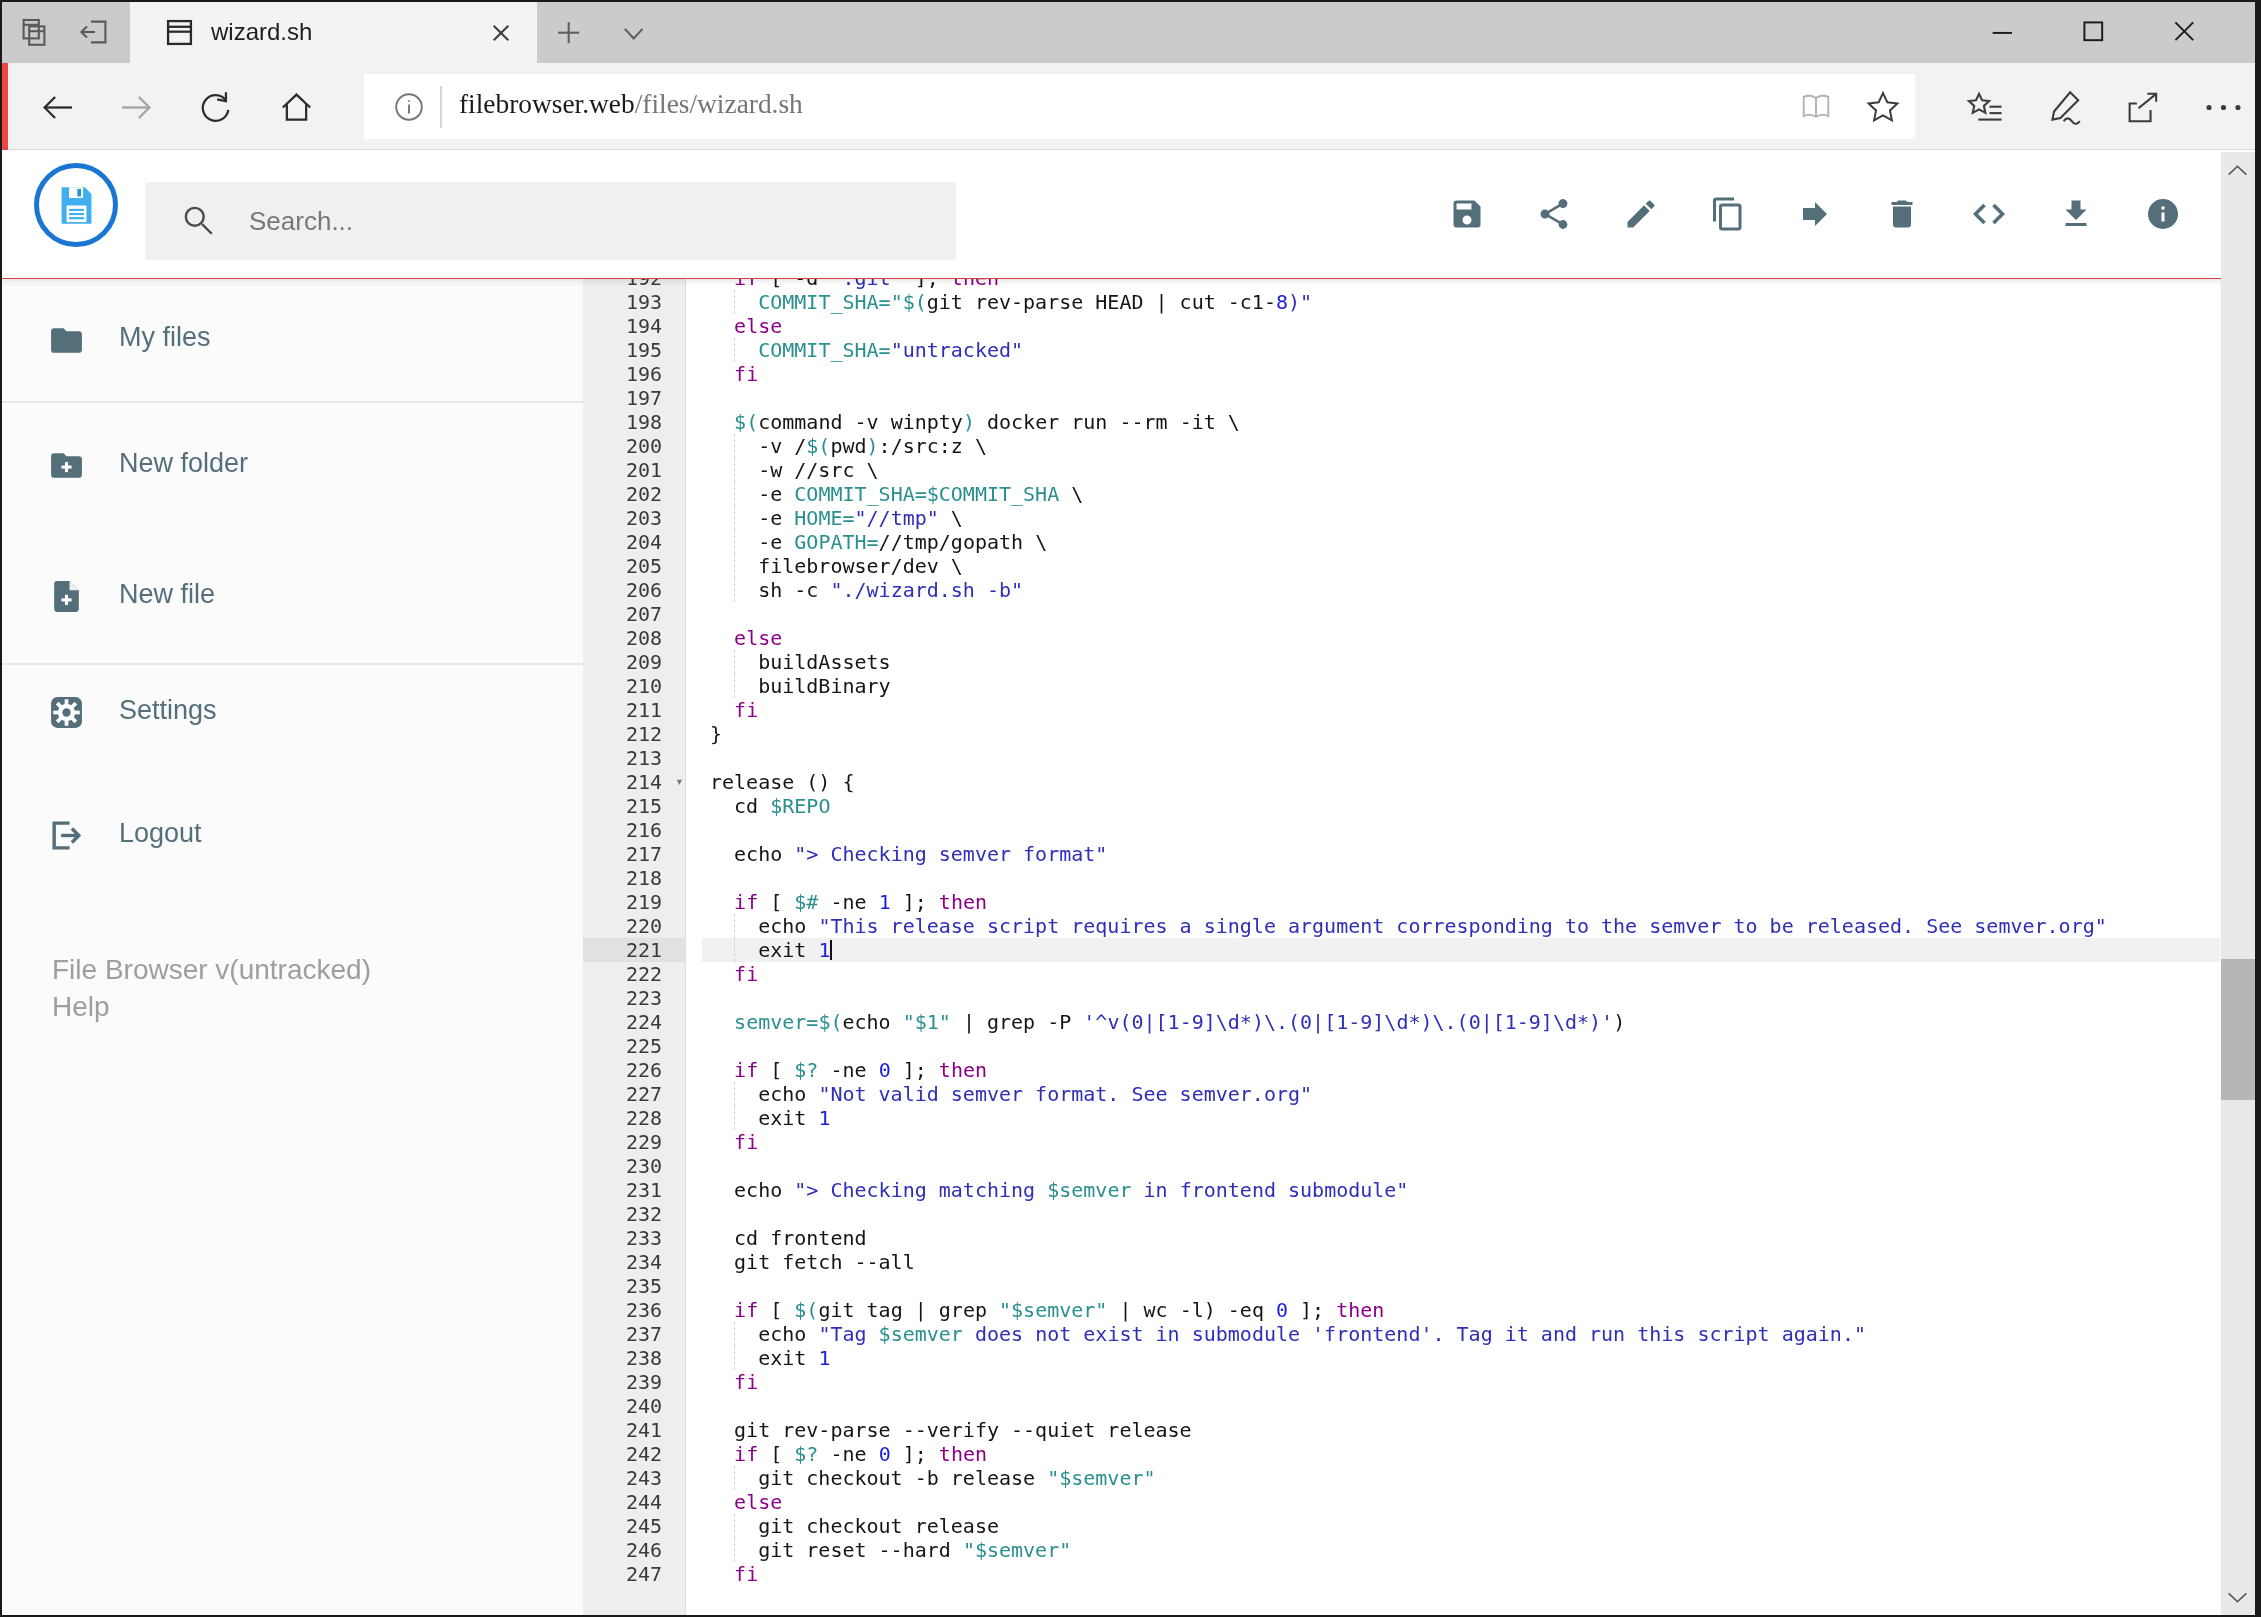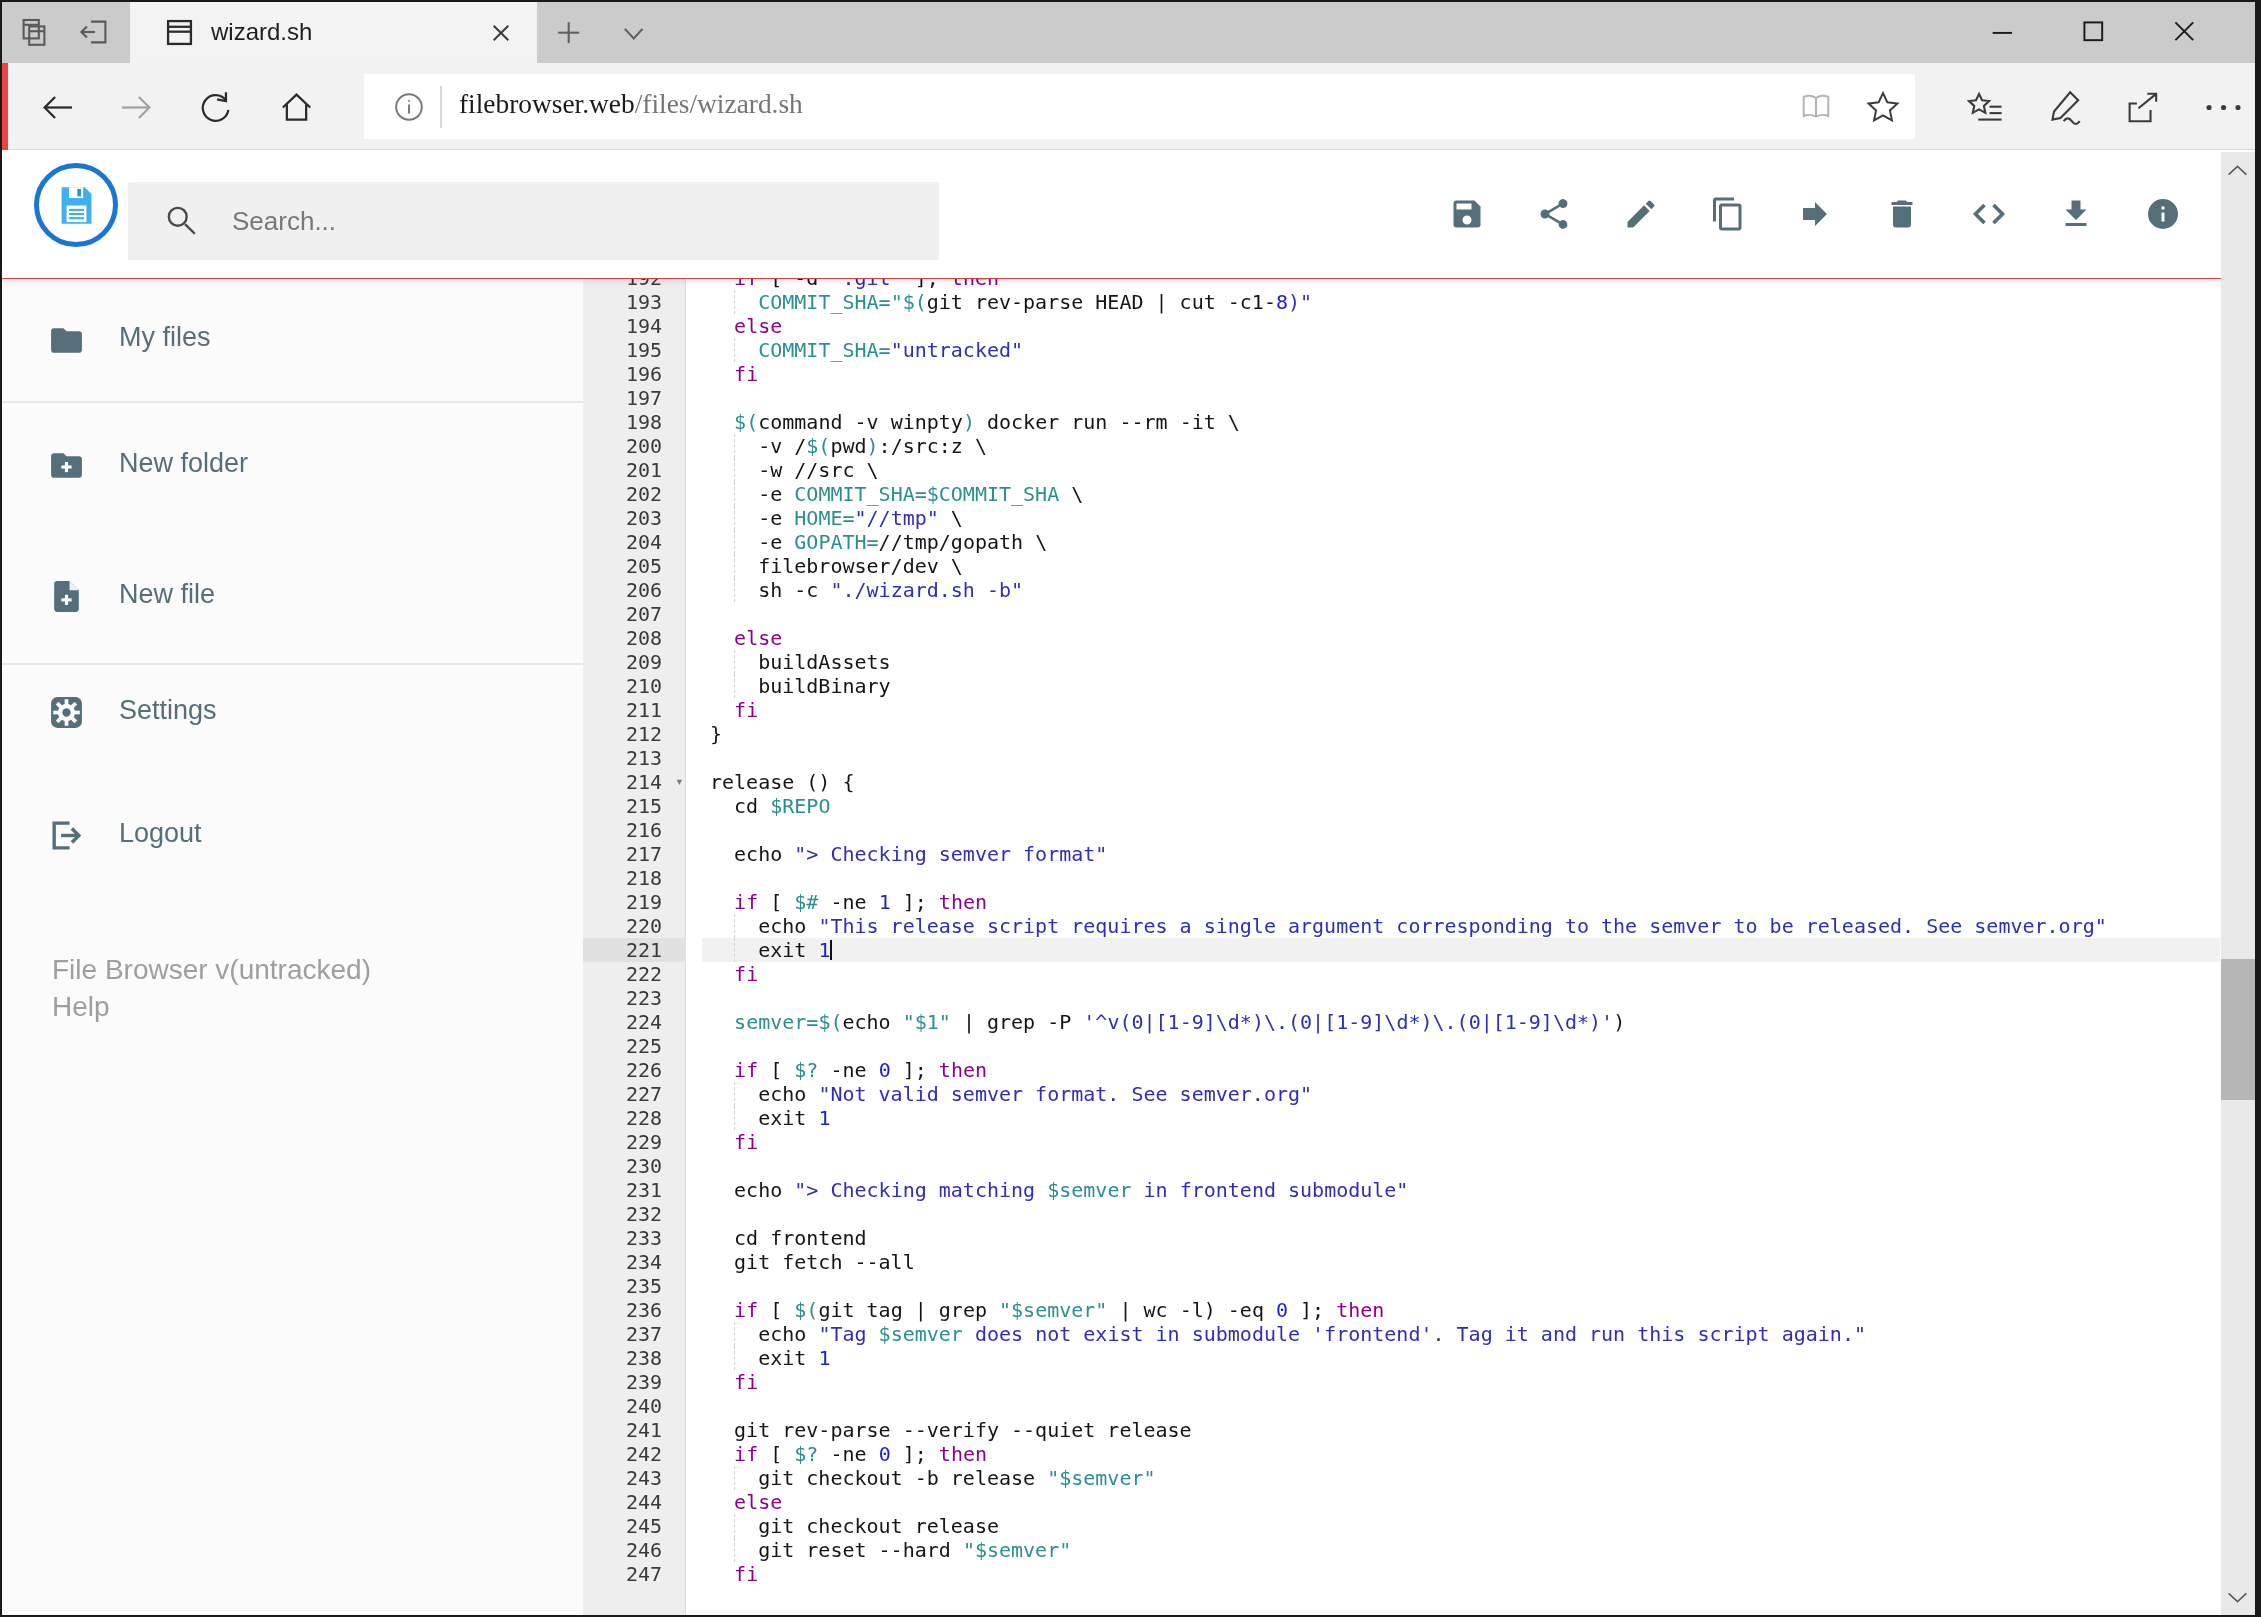--- a/index.html
+++ b/index.html
@@ -33,21 +33,21 @@
   .url-div { position:absolute; left:76px; top:11.3px; width:1.6px; height:42px; background:#d6d6d6; }
   .url-text { position:absolute; left:95px; top:14.5px; font-size:27.4px; }
   .url-host { color:#1a1a1a; } .url-path { color:#757575; }
   .url-right { position:absolute; right:14.5px; top:14.5px; display:flex; gap:31px; align-items:center; }
 
   
   .appbar { position:absolute; left:0; top:150px; width:2261px; height:128px; background:#fff; z-index:9;
             box-shadow:0 2.4px 7.3px rgba(0,0,0,0.14); }
   .logo { position:absolute; left:34px; top:13px; width:84px; height:84px; border-radius:50%;
           border:5.7px solid #1976d2; background:#fff; display:flex; align-items:center; justify-content:center; }
-  .searchbar { position:absolute; left:128px; top:32px; width:811px; height:78px; background:#f0f0f0;
+  .searchbar { position:absolute; left:145px; top:32px; width:811px; height:78px; background:#f0f0f0;
                border-radius:2px; display:flex; align-items:center; }
   .searchbar .mag { margin-left:36px; }
   .search-ph { margin-left:34px; font-size:26px; color:#787878; }
   .actions { position:absolute; right:80px; top:0; height:128px; display:flex; align-items:center; gap:51px; }
   .act { width:36px; height:36px; display:flex; align-items:center; justify-content:center; }
 
   
   .main { position:absolute; left:0; top:279px; width:2261px; height:1338px; background:#fbfbfb; z-index:1; }
   .sidebar { position:absolute; left:0; top:0; width:583px; height:1338px; }
   .side-item { position:absolute; left:0; width:583px; height:74px; cursor:pointer; }

